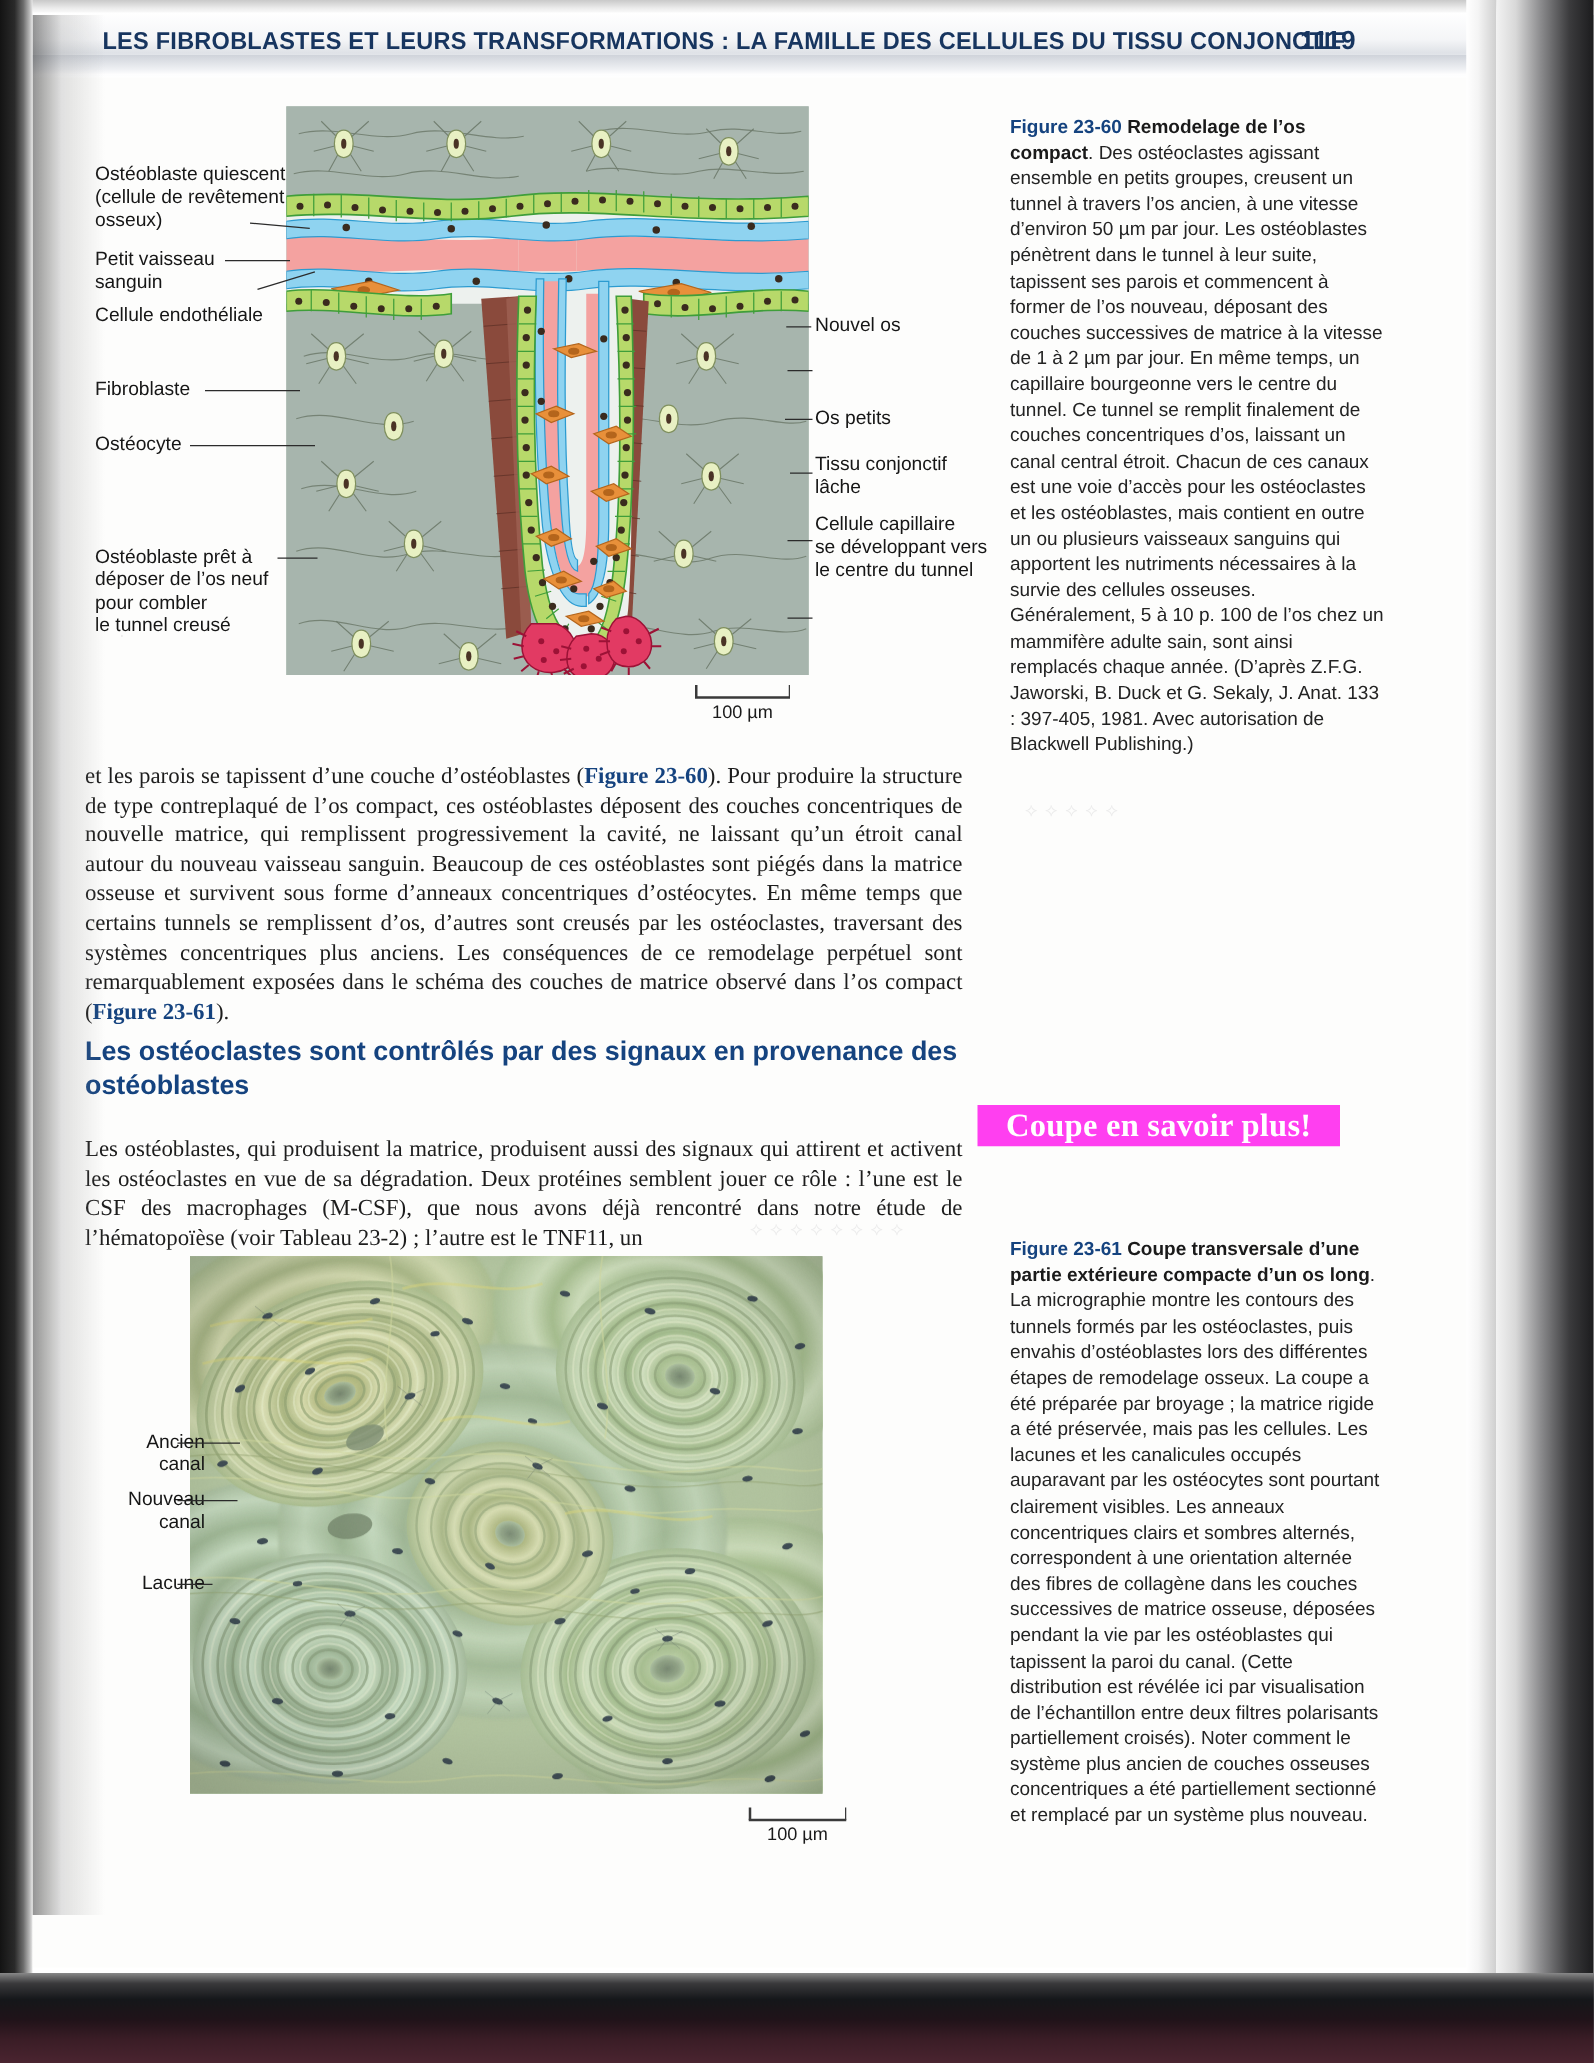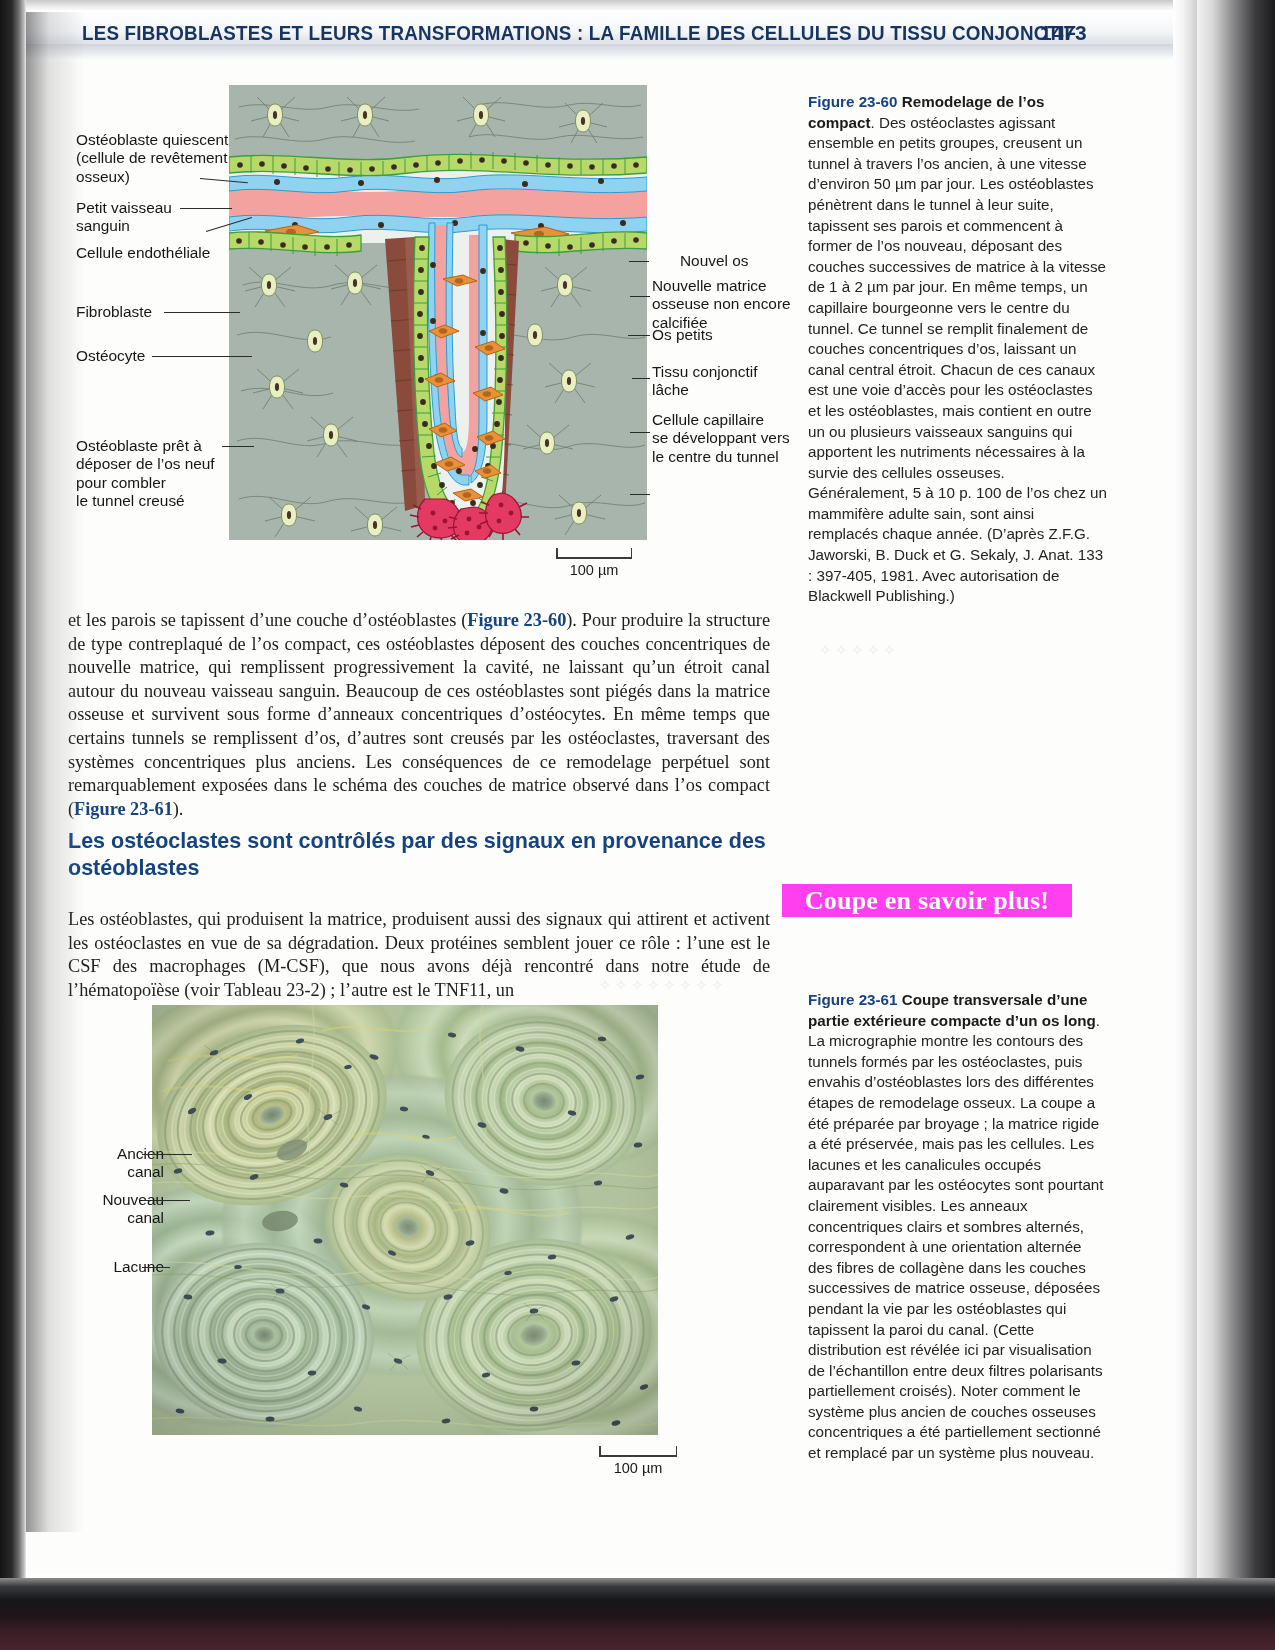--- a/index.html
+++ b/index.html
@@ -113,21 +113,21 @@
 </head>
 <body>
 
 <div id="page">
 
   <div class="sheet"></div>
   <div class="scan-bleed bleed-top"></div>
 
   <div class="header-band"></div>
   <div class="running-head">LES FIBROBLASTES ET LEURS TRANSFORMATIONS : LA FAMILLE DES CELLULES DU TISSU CONJONCTIF</div>
-  <div class="folio">1473</div>
+  <div class="folio">1119</div>
 
   <div class="ghost" style="left:95px;top:500px;">·</div>
   <div class="ghost" style="left:820px;top:640px;width:260px;">⟡ ⟡ ⟡ ⟡ ⟡</div>
   <div class="ghost" style="left:600px;top:975px;width:380px;">⟡ ⟡ ⟡ ⟡ ⟡ ⟡ ⟡ ⟡</div>
 
   <div id="fig60">
     <svg width="418" height="455" viewBox="0 0 418 455" xmlns="http://www.w3.org/2000/svg">
       <defs>
         <g id="osteocyte">
           <path d="M0,-11 C5,-11 7.5,-6 7.5,0 C7.5,6 5,11 0,11 C-5,11 -7.5,6 -7.5,0 C-7.5,-6 -5,-11 0,-11 Z" fill="#e8f0c3" stroke="#7f8f5e" stroke-width="1"></path>
@@ -485,26 +485,23 @@
 
   <div class="lbl l" style="left:76px;top:347px;width:160px;">Ostéocyte</div>
   <div class="leader" style="left:152px;top:356px;width:100px;"></div>
 
   <div class="lbl l" style="left:76px;top:437px;width:170px;white-space:pre-line;">Ostéoblaste prêt à
 déposer de l’os neuf
 pour combler
 le tunnel creusé</div>
   <div class="leader" style="left:222px;top:446px;width:32px;"></div>
 
-  <div class="lbl r" style="left:652px;top:252px;width:170px;margin-left:28px;">Nouvel os</div>
+  <div class="lbl r" style="left:652px;top:252px;width:170px;">Nouvel os</div>
   <div class="leader" style="left:629px;top:261px;width:20px;"></div>
 
-  <div class="lbl r" style="left:652px;top:277px;width:180px;white-space:pre-line;">Nouvelle matrice
-osseuse non encore
-calcifiée</div>
   <div class="leader" style="left:630px;top:296px;width:20px;"></div>
 
   <div class="lbl r" style="left:652px;top:326px;width:170px;">Os petits</div>
   <div class="leader" style="left:628px;top:335px;width:22px;"></div>
 
   <div class="lbl r" style="left:652px;top:363px;width:170px;white-space:pre-line;">Tissu conjonctif
 lâche</div>
   <div class="leader" style="left:632px;top:378px;width:18px;"></div>
 
   <div class="lbl r" style="left:652px;top:411px;width:180px;white-space:pre-line;">Cellule capillaire

